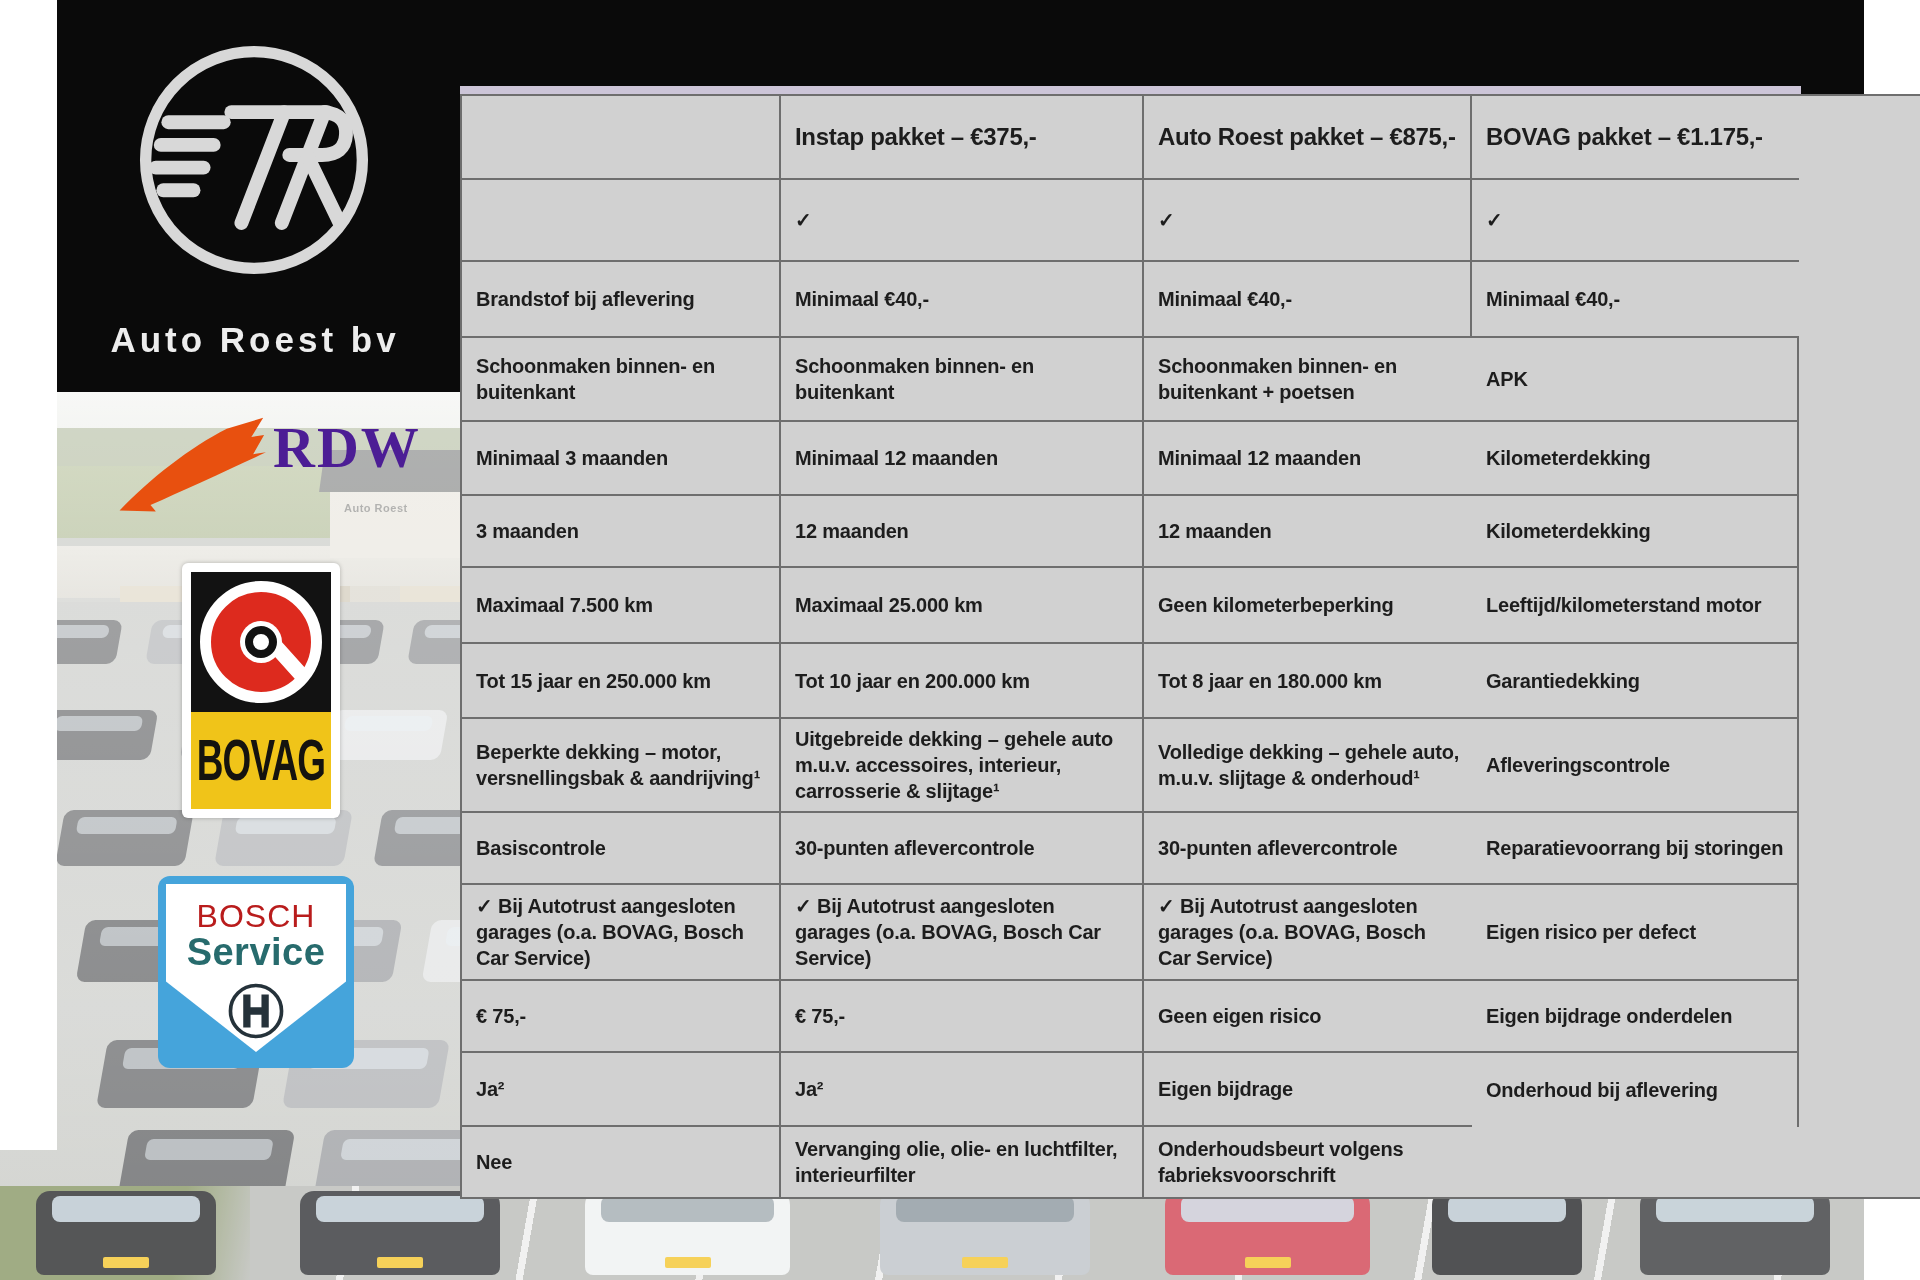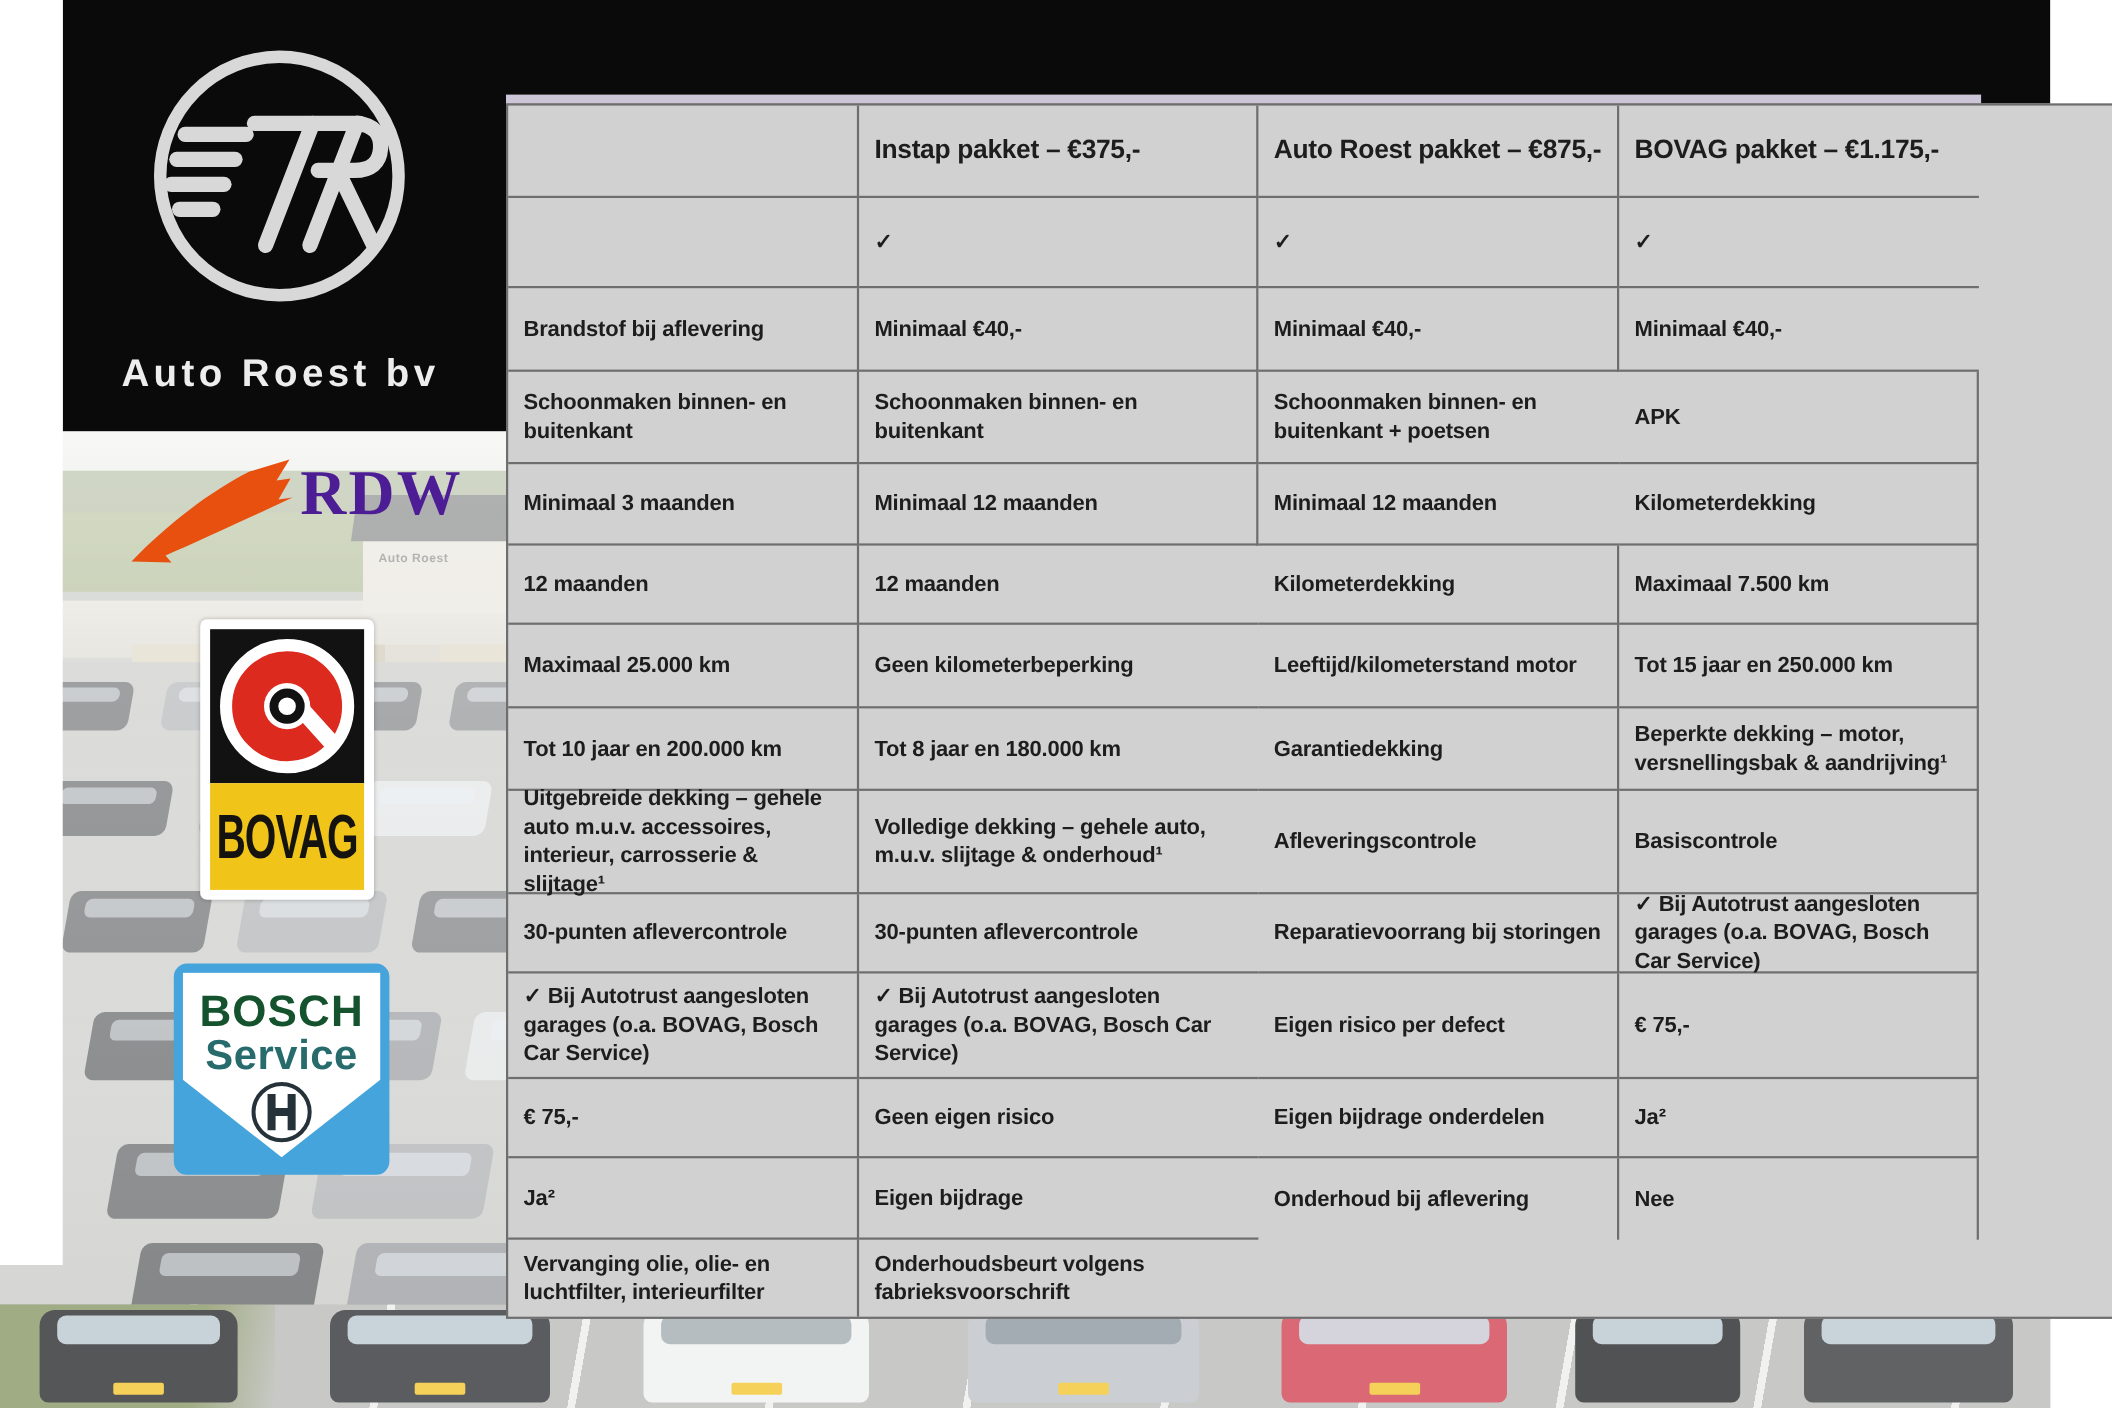--- a/index.html
+++ b/index.html
@@ -74,21 +74,21 @@
   .bovag .yellow{position:absolute;left:9px;top:149px;width:140px;height:97px;background:#f0c419;
       display:flex;align-items:center;justify-content:center;}
   .bovag-text{font-size:42px;font-weight:700;color:#15130f;letter-spacing:-1px;
       transform:scale(.88,1.35);}
 
   
   .bosch{position:absolute;left:158px;top:876px;width:196px;height:192px;background:#45a4db;
       border-radius:12px;z-index:4;}
   .bosch .pent{position:absolute;left:8px;top:8px;width:180px;height:168px;background:#fff;
       clip-path:polygon(0 0,100% 0,100% 58%,50% 100%,0 58%);text-align:center;}
-  .bosch-word{margin-top:14px;font-size:40px;font-weight:700;color:#14532d;letter-spacing:1px;}
+  .bosch-word{margin-top:14px;font-size:32px;font-weight:400;color:#b91c1c;letter-spacing:1px;}
   .service-word{margin-top:-4px;font-size:38px;font-weight:700;color:#276b6d;letter-spacing:.5px;}
   .bosch svg.arm{position:absolute;left:50%;top:104px;transform:translateX(-50%);}
 
   
   .tbl-accent{position:absolute;left:460px;top:86px;width:1341px;height:8px;background:#ccc5d8;z-index:5;}
   .tbl{position:absolute;left:460px;top:94px;width:1466px;z-index:5;box-sizing:border-box;
       display:grid;grid-template-columns:319px 363px 328px 327px;
       grid-template-rows:84px 82px 76px 84px 74px 72px 76px 75px 94px 72px 96px 72px 74px 70px;
       background:#d1d1d1;border:2px solid #6e6e6e;}
   .cell{box-sizing:border-box;display:flex;align-items:center;padding:6px 12px 6px 14px;
@@ -380,20 +380,21 @@
       <div class="cell">Minimaal €40,-</div>
       <div class="cell last-c">Minimaal €40,-</div>
       <div class="cell">Schoonmaken binnen- en buitenkant</div>
       <div class="cell">Schoonmaken binnen- en buitenkant</div>
       <div class="cell last-c">Schoonmaken binnen- en buitenkant + poetsen</div>
       <div class="cell">APK</div>
       <div class="cell">Minimaal 3 maanden</div>
       <div class="cell">Minimaal 12 maanden</div>
       <div class="cell last-c">Minimaal 12 maanden</div>
       <div class="cell">Kilometerdekking</div>
+      <div class="cell">3 maanden</div>
       <div class="cell">12 maanden</div>
       <div class="cell last-c">12 maanden</div>
       <div class="cell">Kilometerdekking</div>
       <div class="cell">Maximaal 7.500 km</div>
       <div class="cell">Maximaal 25.000 km</div>
       <div class="cell last-c">Geen kilometerbeperking</div>
       <div class="cell">Leeftijd/kilometerstand motor</div>
       <div class="cell">Tot 15 jaar en 250.000 km</div>
       <div class="cell">Tot 10 jaar en 200.000 km</div>
       <div class="cell last-c">Tot 8 jaar en 180.000 km</div>

